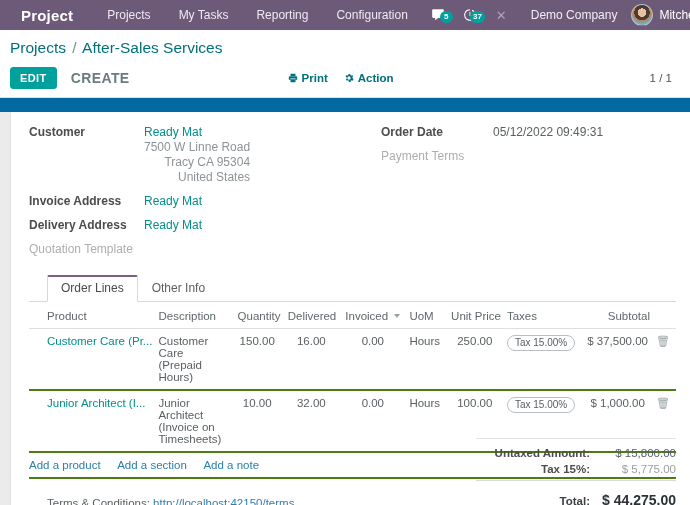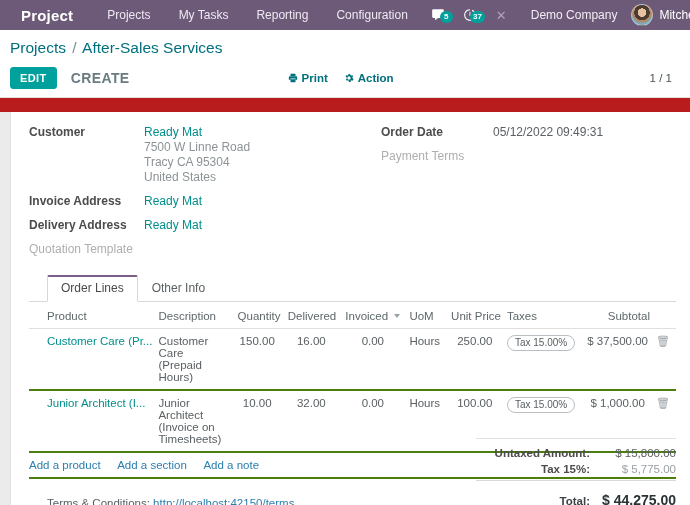--- a/index.html
+++ b/index.html
@@ -5,21 +5,21 @@
   * { box-sizing: border-box; }
   html, body {
     margin: 0; padding: 0;
     width: 690px; height: 505px;
     overflow: hidden;
     background: #ffffff;
     font-family: "Liberation Sans", sans-serif;
     font-size: 13px;
     color: #374151;
   }
-  #app { width: 690px; height: 505px; position: relative; background: #b91c1c; }
+  #app { width: 690px; height: 505px; position: relative; background: #0369a1; }
 
   
   .navbar {
     height: 30px;
     background: #71639e;
     background: #6d5a78;
     display: flex;
     align-items: center;
     padding: 0 0 0 8px;
     color: #ffffff;
@@ -163,21 +163,21 @@
     width: 115px;
     font-size: 12px;
     font-weight: bold;
     color: #4c4c4c;
     flex: 0 0 auto;
     line-height: 16px;
   }
   .flabel.muted { font-weight: normal; color: #aeaeae; }
   .fvalue { font-size: 12px; color: #5a6063; line-height: 16px; }
   .fvalue.link { color: #008f8c; cursor: pointer; }
-  .addr-line { color: #8c9396; font-size: 12px; line-height: 15px; }
+  .addr-line { color: #8c9396; font-size: 12px; line-height: 15px; text-align: right; }
   .flabel-r { width: 112px; }
 
   
   .notebook { margin-top: 10px; }
   .tabs { display: flex; border-bottom: 1px solid #d8d8d8; padding-left: 18px; }
   .tab {
     font-size: 12px;
     padding: 5px 13px 6px 13px;
     color: #5a6063;
     cursor: pointer;

